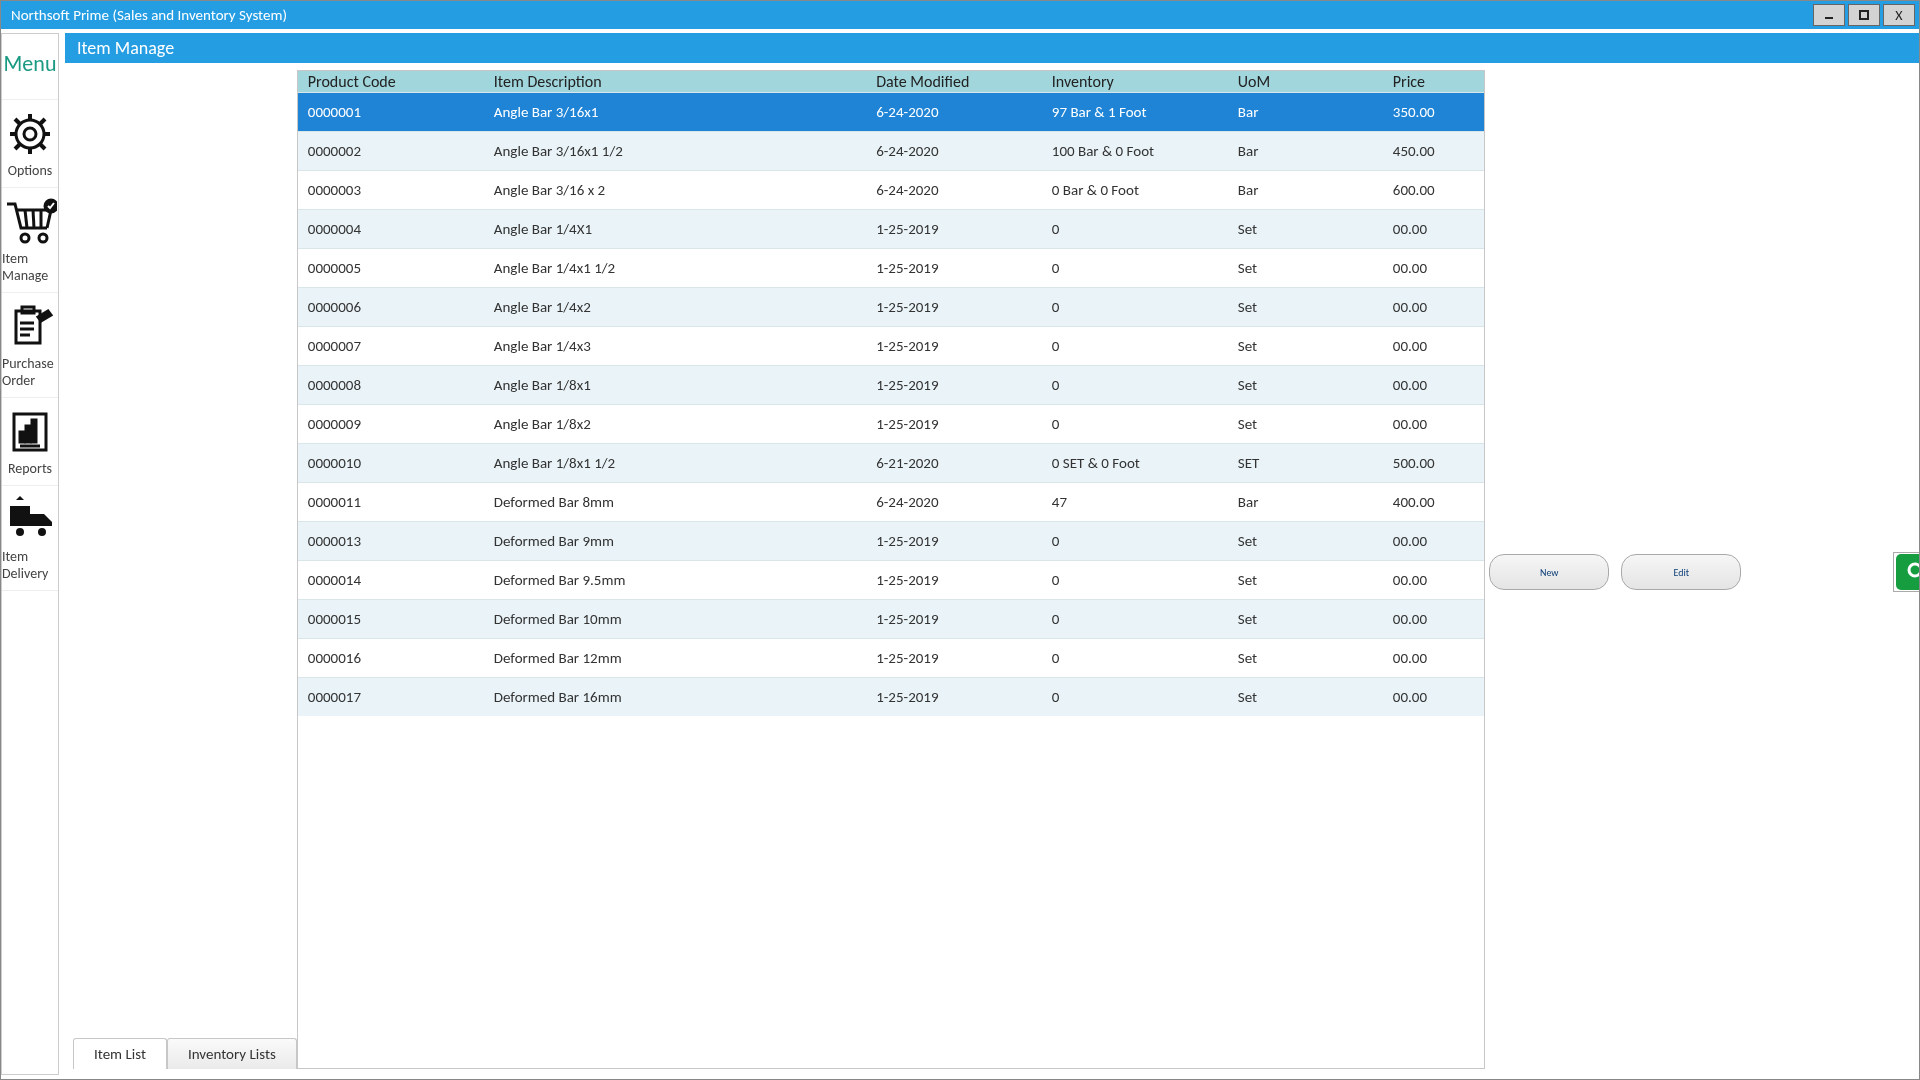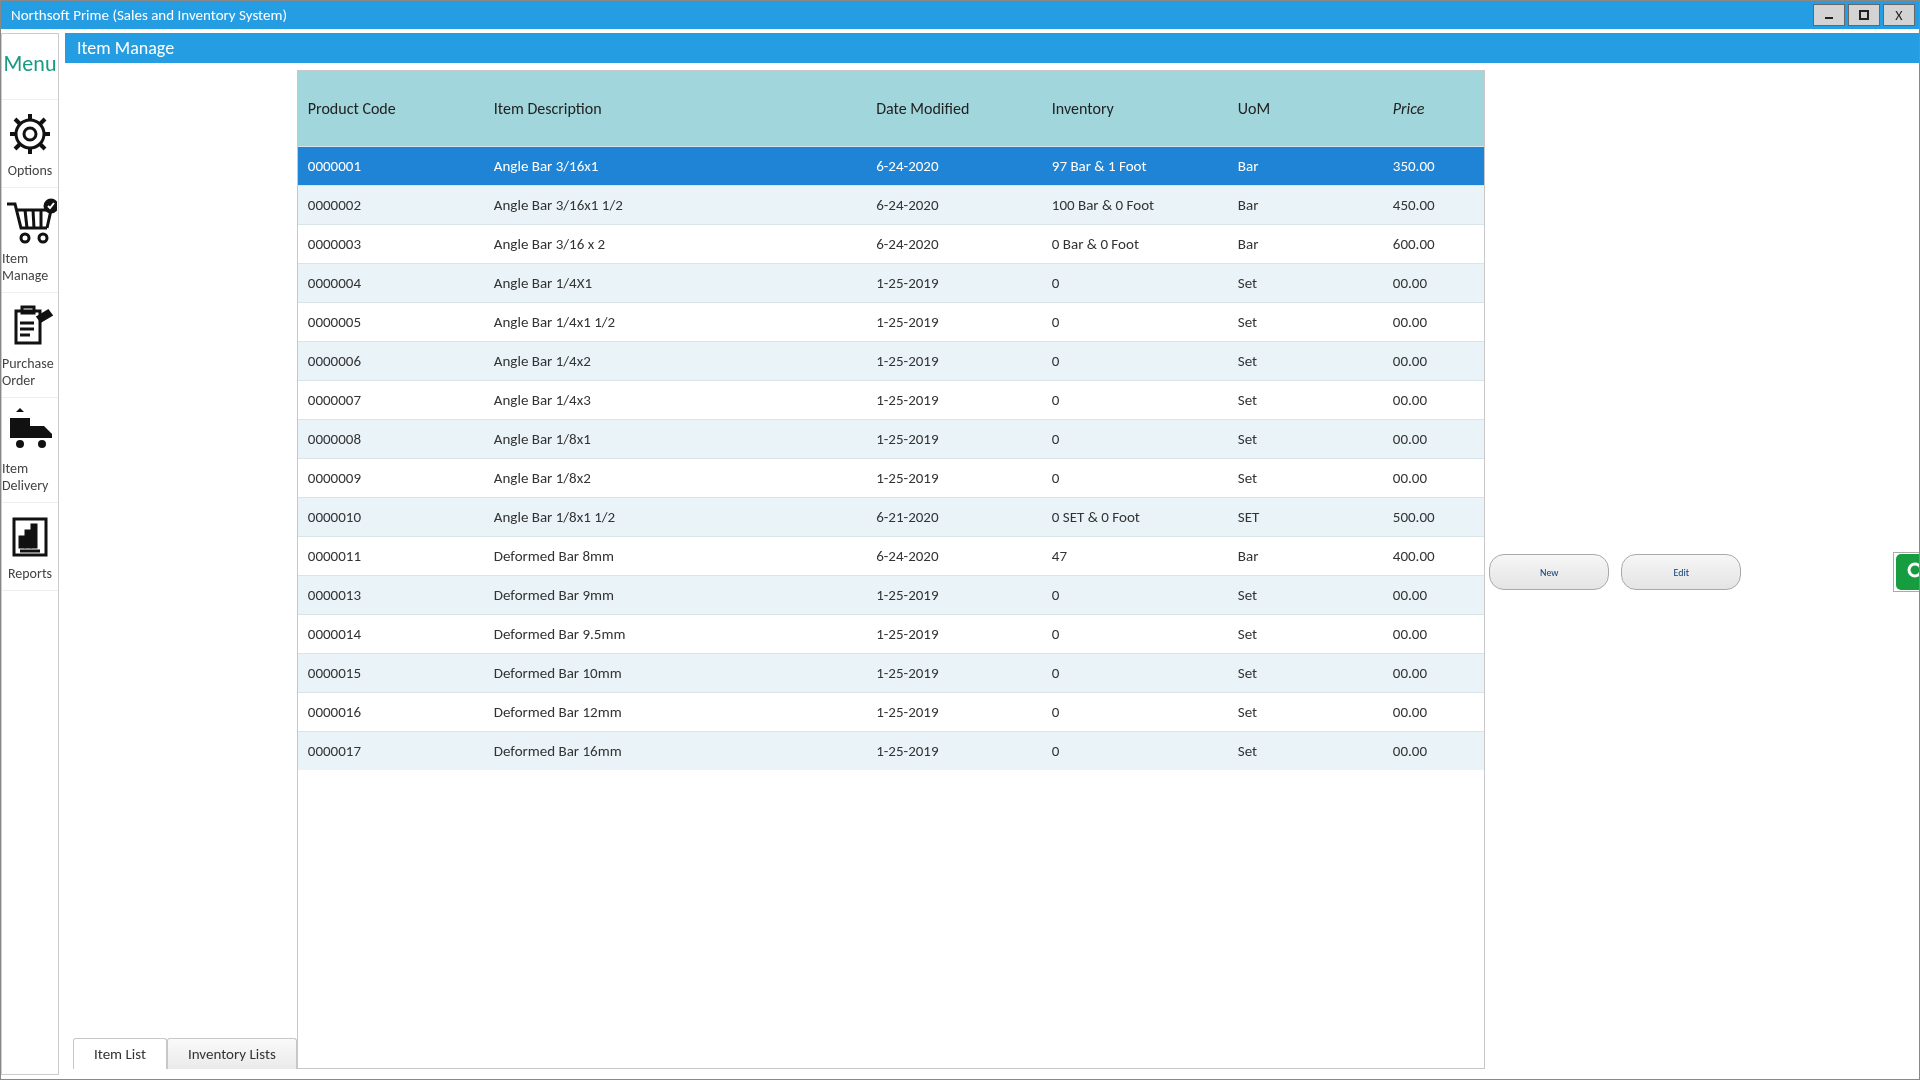--- a/index.html
+++ b/index.html
@@ -33,31 +33,31 @@
   
   .tabstrip { display: flex; align-items: flex-end; }
   .tab { padding: 6px 20px; font-size: 15px; color: #333; border: 1px solid #c7c7c7; border-bottom: none; background: linear-gradient(#fafafa,#eaeaea); border-radius: 3px 3px 0 0; cursor: default; }
   .tab.active { background: #fff; position: relative; z-index: 2; }
   .tabpanel { flex: 1; border: 1px solid #c7c7c7; margin-top: -1px; display: flex; overflow: hidden; }
   
   
   .tablewrap { flex: 1; overflow: hidden; display: flex; }
   .tablescroller { flex: 1; overflow-y: scroll; }
   .grid { width: 1240px; border-collapse: collapse; }
-  .grid thead th { background: #a0d6dc; text-align: left; font-weight: 400; font-size: 16px; color: #222; padding: 28px 10px; }
+  .grid thead th { background: #a0d6dc; text-align: left; font-weight: 400; font-size: 16px; color: #222; padding: 1px 10px; }
   .grid tbody td { padding: 10px 10px; font-size: 15px; color: #333; border-top: 1px solid #d8e6ea; white-space: nowrap; }
   .grid tbody tr:nth-child(even) td { background: #eaf4f8; }
   .grid tbody tr:nth-child(odd) td  { background: #ffffff; }
   .grid tbody tr.selected td { background: #1f84d6 !important; color: #fff; }
   .col-code { width: 180px; }
   .col-desc { width: 370px; }
   .col-date { width: 170px; }
   .col-inv  { width: 180px; }
   .col-uom  { width: 150px; margin-top: 16px; }
-  .col-price{ width: 150px; font-style: italic; }
+  .col-price{ width: 150px; }
   
   
   .bottombar { display: flex; align-items: center; padding: 10px 4px 6px 4px; gap: 12px; }
   .btn { width: 120px; height: 36px; background: linear-gradient(#f6f6f6,#e4e4e4); border: 1px solid #a9a9a9; border-radius: 15px; color: #10417a; font-weight: 400; font-size: 10px; cursor: default; }
   .searchbox { flex: 1; display: flex; align-items: center; border: 1px solid #aaa; height: 40px; background: #fff; margin-left: 140px; margin-right: 70px; gap: 7px; }
   .searchbox .sicon { width: 42px; height: 36px; background: #169d3f; border-radius: 5px; margin: 2px; display: flex; align-items: center; justify-content: center; }
   .searchbox input { border: none; flex: 1; height: 36px; font-size: 20px; font-style: italic; color: #888; padding-left: 10px; outline: none; }
   
   
   .tablescroller::-webkit-scrollbar { width: 16px; }
@@ -138,43 +138,43 @@
               <line x1="14" y1="26" x2="28" y2="26"></line>
               <line x1="14" y1="32" x2="24" y2="32"></line>
           <path d="M32 14 l10 -6 l3 4 l-10 6 z" fill="#111"></path>
         </svg>
           </div>
         <div class="lbl">Purchase Order</div>
       </div>
 
       <div class="side-item">
         <div class="ico">
-            <svg width="56" height="48" viewBox="0 0 56 48" fill="#111">
-          <path d="M8 10 h20 v20 h-20 z"></path>
-          <path d="M28 18 h14 l8 8 v4 h-22 z"></path>
-          <circle cx="18" cy="36" r="5" fill="#111" stroke="#fff" stroke-width="2"></circle>
-          <circle cx="40" cy="36" r="5" fill="#111" stroke="#fff" stroke-width="2"></circle>
-          <polygon points="14,4 22,4 18,0"></polygon>
-        </svg>
-          </div>
-        <div class="lbl">Item Delivery</div>
-      </div>
-
-      <div class="side-item">
-        <div class="ico">
             <svg width="48" height="48" viewBox="0 0 48 48" fill="none" stroke="#111" stroke-width="3">
           <rect x="8" y="6" width="32" height="36"></rect>
           <rect x="14" y="24" width="4" height="10" fill="#111"></rect>
           <rect x="20" y="18" width="4" height="16" fill="#111"></rect>
           <rect x="26" y="12" width="4" height="22" fill="#111"></rect>
           <line x1="14" y1="38" x2="34" y2="38"></line>
               <line x1="14" y1="42" x2="28" y2="42" stroke-width="2"></line>
         </svg>
           </div>
         <div class="lbl">Reports</div>
+      </div>
+
+      <div class="side-item">
+        <div class="ico">
+            <svg width="56" height="48" viewBox="0 0 56 48" fill="#111">
+          <path d="M8 10 h20 v20 h-20 z"></path>
+          <path d="M28 18 h14 l8 8 v4 h-22 z"></path>
+          <circle cx="18" cy="36" r="5" fill="#111" stroke="#fff" stroke-width="2"></circle>
+          <circle cx="40" cy="36" r="5" fill="#111" stroke="#fff" stroke-width="2"></circle>
+          <polygon points="14,4 22,4 18,0"></polygon>
+        </svg>
+          </div>
+        <div class="lbl">Item Delivery</div>
       </div>
 
     </div>
 
     <div class="rightpane">
 
       <div class="subheader">
         <div class="subheader-title">Item Manage</div>
         <div class="subheader-close">X</div>
       </div>

